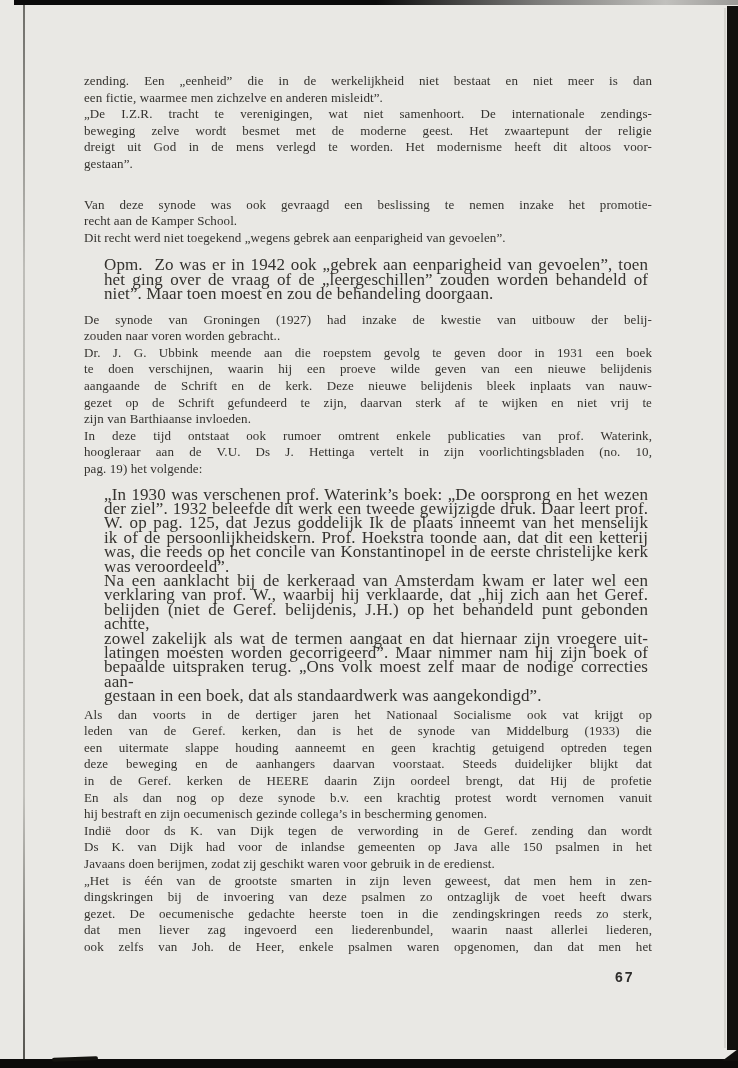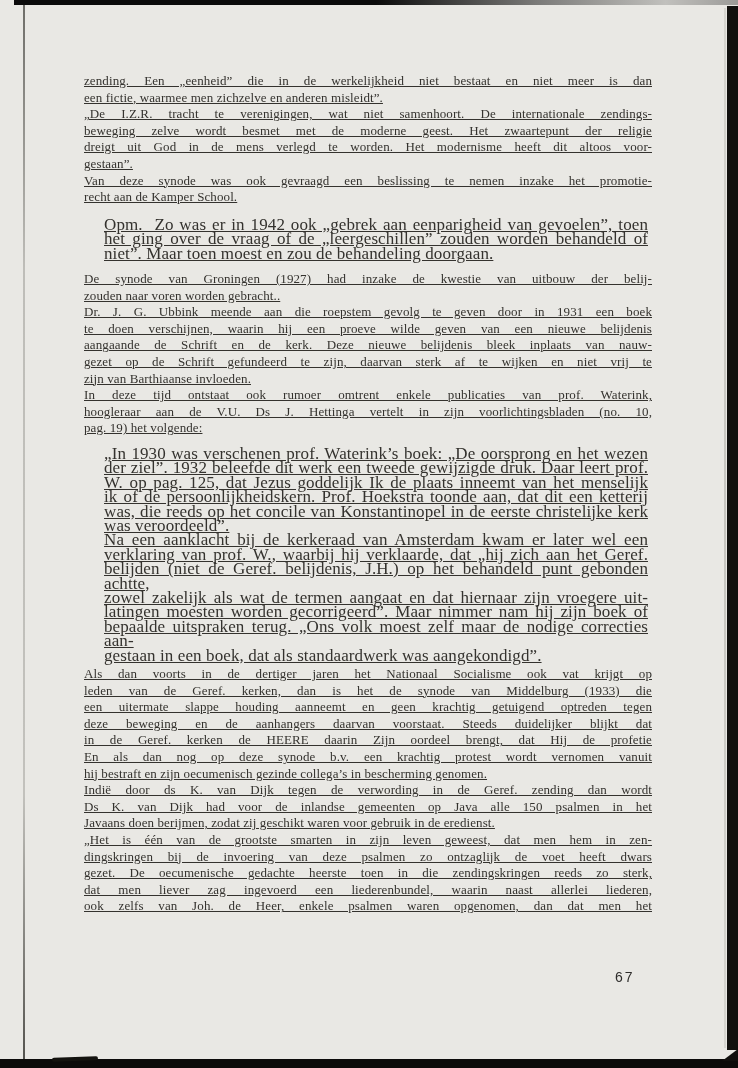--- a/index.html
+++ b/index.html
@@ -18,28 +18,28 @@
   .fold-line{position:absolute;left:23px;top:4px;width:2px;height:1055px;
     background:linear-gradient(to bottom,#6e6d68,#bebdb8 25%,#c2c1bc 75%,#55544f);}
   .corner-bl{position:absolute;left:52px;bottom:7px;width:46px;height:4px;background:#14130f;
     border-radius:2px;transform:rotate(-2deg);}
   .corner-br{position:absolute;right:0;bottom:7px;width:0;height:0;
     border-left:16px solid transparent;border-bottom:12px solid #11100e;}
 
   
   .text-col{position:absolute;left:84px;top:73px;width:568px;color:#34322e;}
   .block{font-size:13px;line-height:16.6px;letter-spacing:.1px;}
-  .block .ln{text-align:left;text-decoration:underline;}
+  .block .ln{text-align:left;}
   .block .ln.j{text-align:justify;text-align-last:justify;}
   .indent{margin-left:20px;margin-right:4px;font-size:17px;line-height:14.4px;}
-  .b1{}.b2{margin-top:12px}.b3{margin-top:10px}.b4{margin-top:10px}.b5{margin-top:3px}
+  .b1{margin-top:24px}.b2{margin-top:12px}.b3{margin-top:10px}.b4{margin-top:10px}.b5{margin-top:3px}
 
   .page-num{position:absolute;left:615px;top:969px;width:40px;
     font-family:"Liberation Sans","DejaVu Sans",sans-serif;
-    font-weight:normal;font-size:14px;letter-spacing:2px;color:#2e2d2b;}
+    font-weight:bold;font-size:14px;letter-spacing:2px;color:#2e2d2b;}
 </style>
 </head>
 <body>
 
 <div>
   <div class="fold-line"></div>
   <div class="edge-top"></div>
   <div class="seam-right"></div>
   <div class="edge-right"></div>
   <div class="edge-bottom"></div>
@@ -51,20 +51,21 @@
         <div class="ln j">zending. Een „eenheid” die in de werkelijkheid niet bestaat en niet meer is dan</div>
         <div class="ln">een fictie, waarmee men zichzelve en anderen misleidt”.</div>
         <div class="ln j">„De I.Z.R. tracht te verenigingen, wat niet samenhoort. De internationale zendings-</div>
         <div class="ln j">beweging zelve wordt besmet met de moderne geest. Het zwaartepunt der religie</div>
         <div class="ln j">dreigt uit God in de mens verlegd te worden. Het modernisme heeft dit altoos voor-</div>
         <div class="ln">gestaan”.</div>
       </div>
       <div class="block b1">
         <div class="ln j">Van deze synode was ook gevraagd een beslissing te nemen inzake het promotie-</div>
         <div class="ln">recht aan de Kamper School.</div>
+        <div class="ln">Dit recht werd niet toegekend „wegens gebrek aan eenparigheid van gevoelen”.</div>
       </div>
       <div class="block b2 indent">
         <div class="ln j">Opm.&nbsp; Zo was er in 1942 ook „gebrek aan eenparigheid van gevoelen”, toen</div>
         <div class="ln j">het ging over de vraag of de „leergeschillen” zouden worden behandeld of</div>
         <div class="ln">niet”. Maar toen moest en zou de behandeling doorgaan.</div>
       </div>
       <div class="block b3">
         <div class="ln j">De synode van Groningen (1927) had inzake de kwestie van uitbouw der belij-</div>
         <div class="ln">zouden naar voren worden gebracht..</div>
         <div class="ln j">Dr. J. G. Ubbink meende aan die roepstem gevolg te geven door in 1931 een boek</div>

